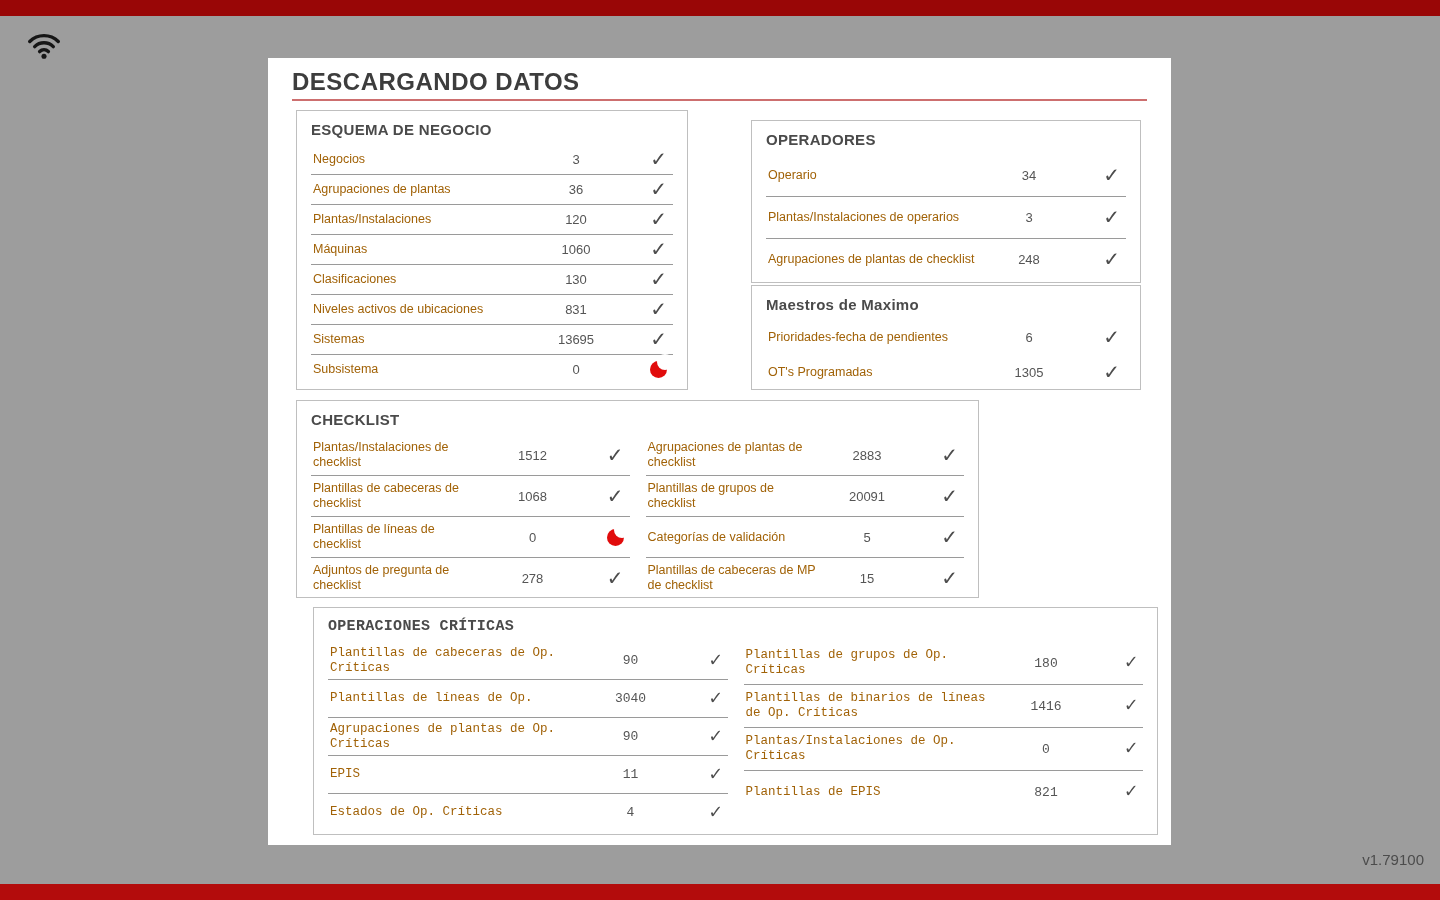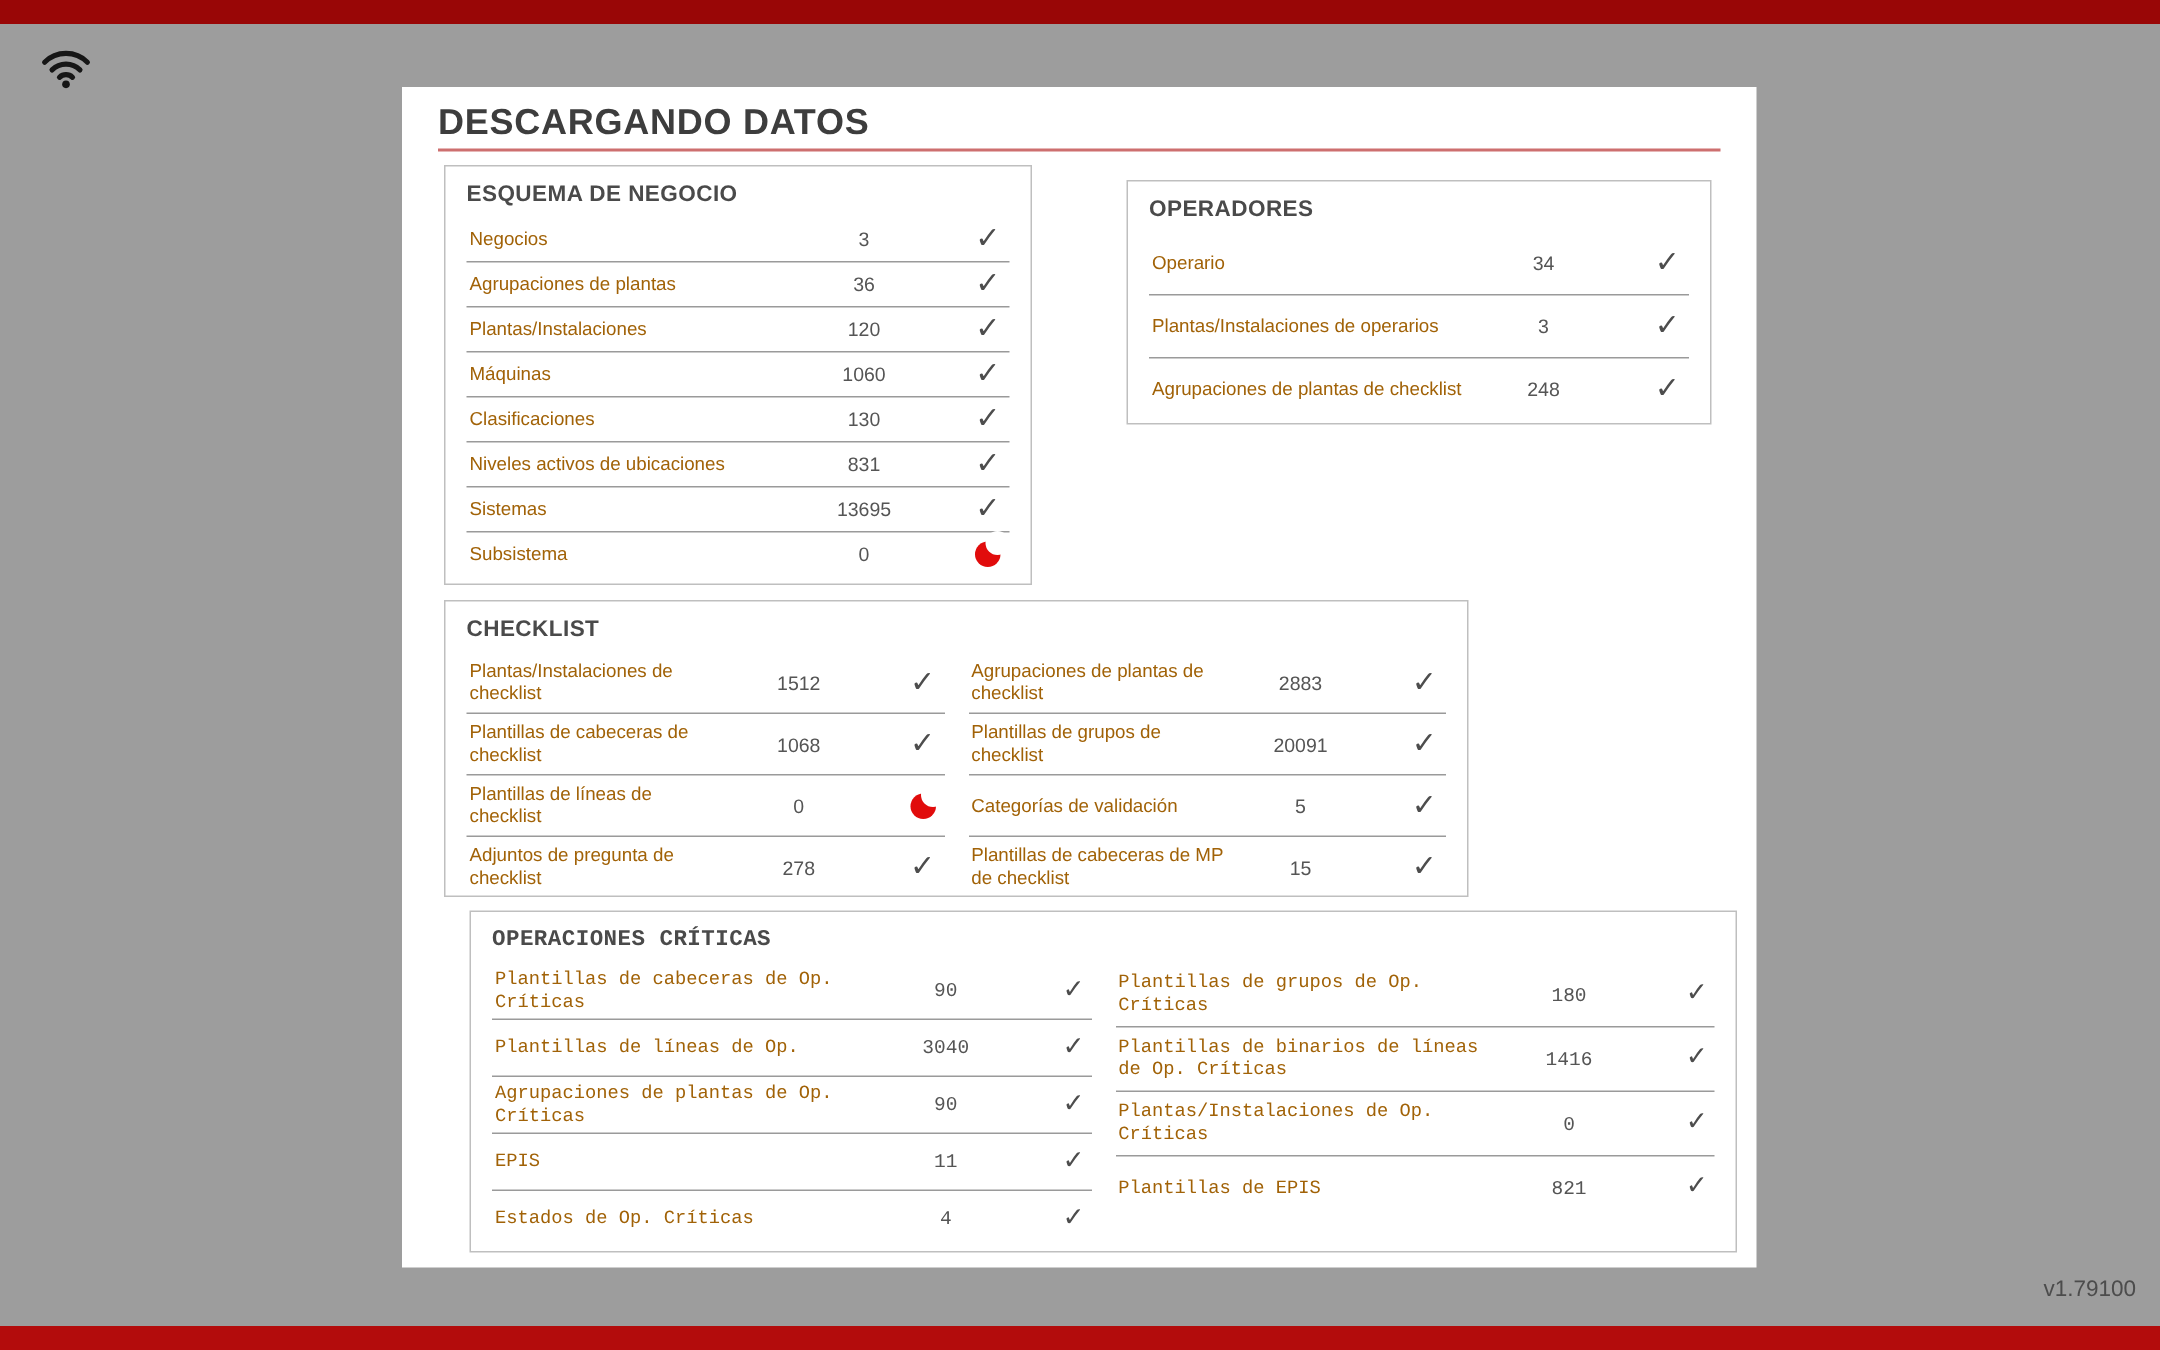--- a/index.html
+++ b/index.html
@@ -160,20 +160,39 @@
       <div class="row">
         <span class="lbl">Agrupaciones de plantas de checklist</span>
         <span class="val">248</span>
         <span class="st">
             <span class="status-check"></span>
           </span>
       </div>
     </div>
   </div>
 
+  <div class="panel panel-maestros">
+    <h2 class="panel-title">Maestros de Maximo</h2>
+    <div class="rows r35 nolines">
+      <div class="row">
+        <span class="lbl">Prioridades-fecha de pendientes</span>
+        <span class="val">6</span>
+        <span class="st">
+            <span class="status-check"></span>
+          </span>
+      </div>
+      <div class="row">
+        <span class="lbl">OT's Programadas</span>
+        <span class="val">1305</span>
+        <span class="st">
+            <span class="status-check"></span>
+          </span>
+      </div>
+    </div>
+  </div>
 
   <div class="panel panel-checklist">
     <h2 class="panel-title">CHECKLIST</h2>
     <div class="cols">
       <div class="col">
         <div class="rows r40">
           <div class="row">
             <span class="lbl">Plantas/Instalaciones de checklist</span>
             <span class="val">1512</span>
             <span class="st">

